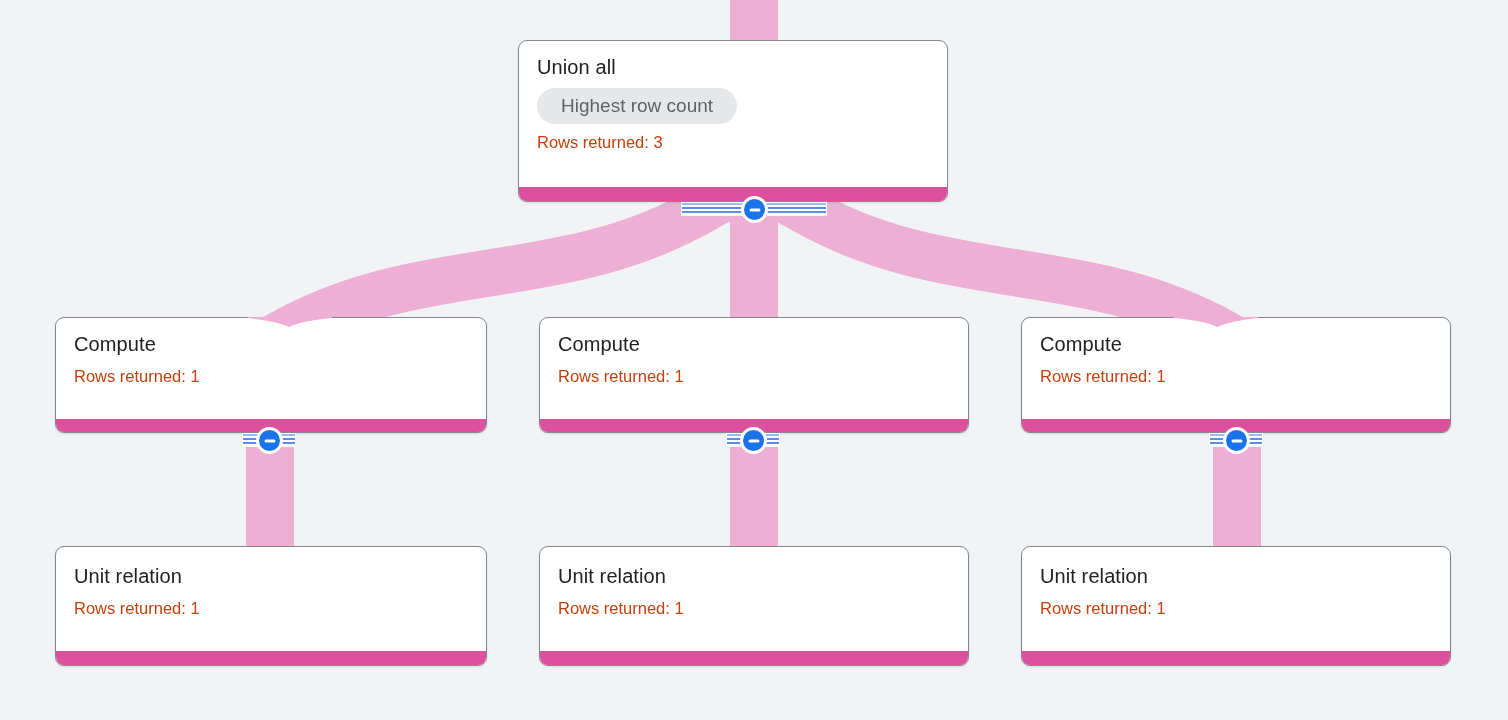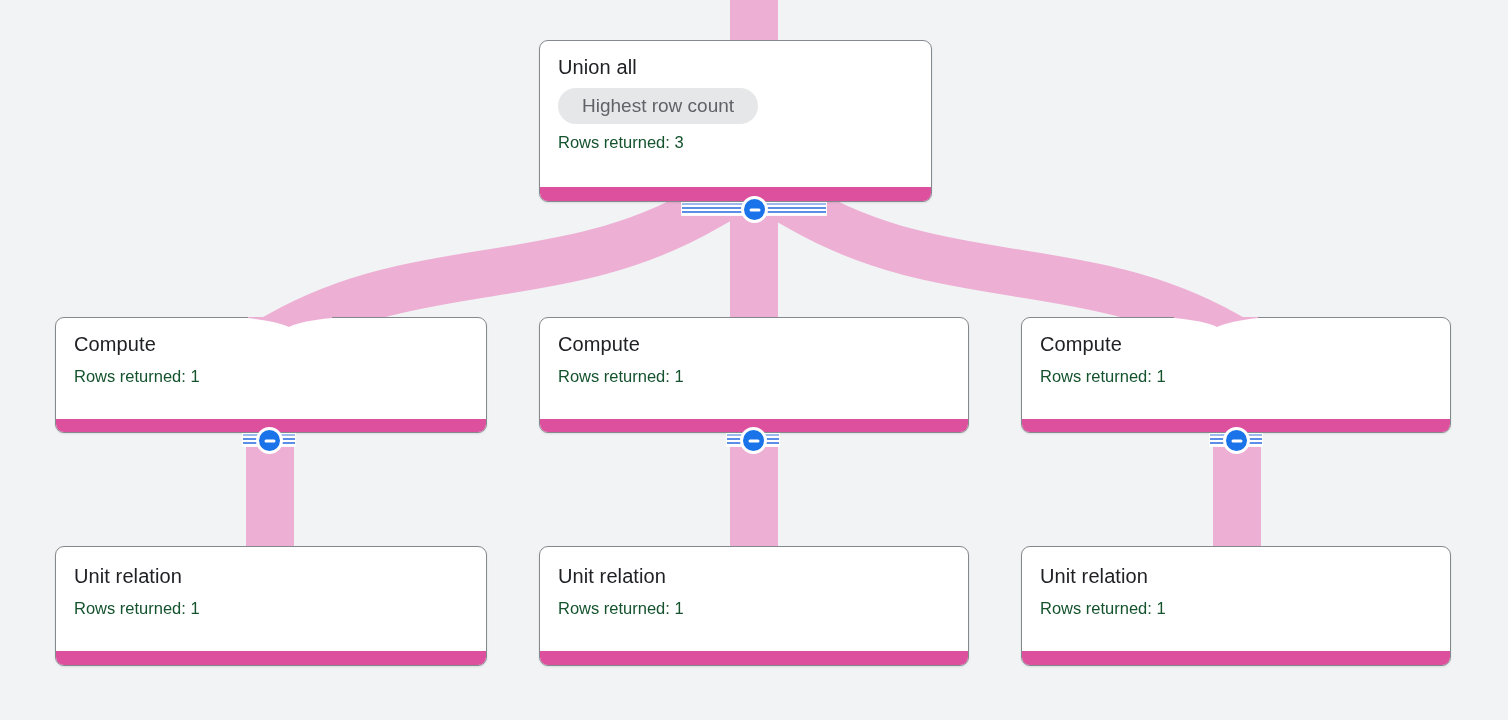--- a/index.html
+++ b/index.html
@@ -40,21 +40,21 @@
     color:#5f6368;
     font-size:19px;
     line-height:36px;
     height:36px;
     padding:0 24px;
     border-radius:18px;
     margin:7px 0 6px 0;
   }
   .card-rows{
     font-size:16.5px;
-    color:#14532d;
+    color:#c2410c;
     line-height:24px;
     margin-top:6px;
   }
   .accent{
     position:absolute;
     left:0;right:0;bottom:0;
     height:14px;
     background:#dd509e;
     border-radius:0 0 8px 8px;
   }
@@ -99,21 +99,21 @@
       <rect x="730" y="0" width="48" height="45"></rect>
     </g>
     <path d="M 706 208 C 560 292, 424 254, 281 334" fill="none" stroke="#eeafd4" stroke-width="47" stroke-linecap="square"></path>
     <rect x="730" y="205" width="48" height="115" fill="#eeafd4"></rect>
     <path d="M 800 208 C 946 292, 1082 254, 1225 334" fill="none" stroke="#eeafd4" stroke-width="47" stroke-linecap="square"></path>
     <rect x="246" y="440" width="48" height="110" fill="#eeafd4"></rect>
     <rect x="730" y="440" width="48" height="110" fill="#eeafd4"></rect>
     <rect x="1213" y="440" width="48" height="110" fill="#eeafd4"></rect>
   </svg>
 
-  <div class="card" style="left:539px;top:40px;width:393px;height:162px;">
+  <div class="card" style="left:518px;top:40px;width:430px;height:162px;">
     <div class="card-inner">
       <div class="card-title">Union all</div>
       <div class="badge">Highest row count</div>
       <div class="card-rows" style="margin-top:0;">Rows returned: 3</div>
     </div>
     <div class="accent"></div>
   </div>
 
   <div class="card" style="left:55px;top:317px;width:432px;height:116px;">
     <div class="card-inner">

